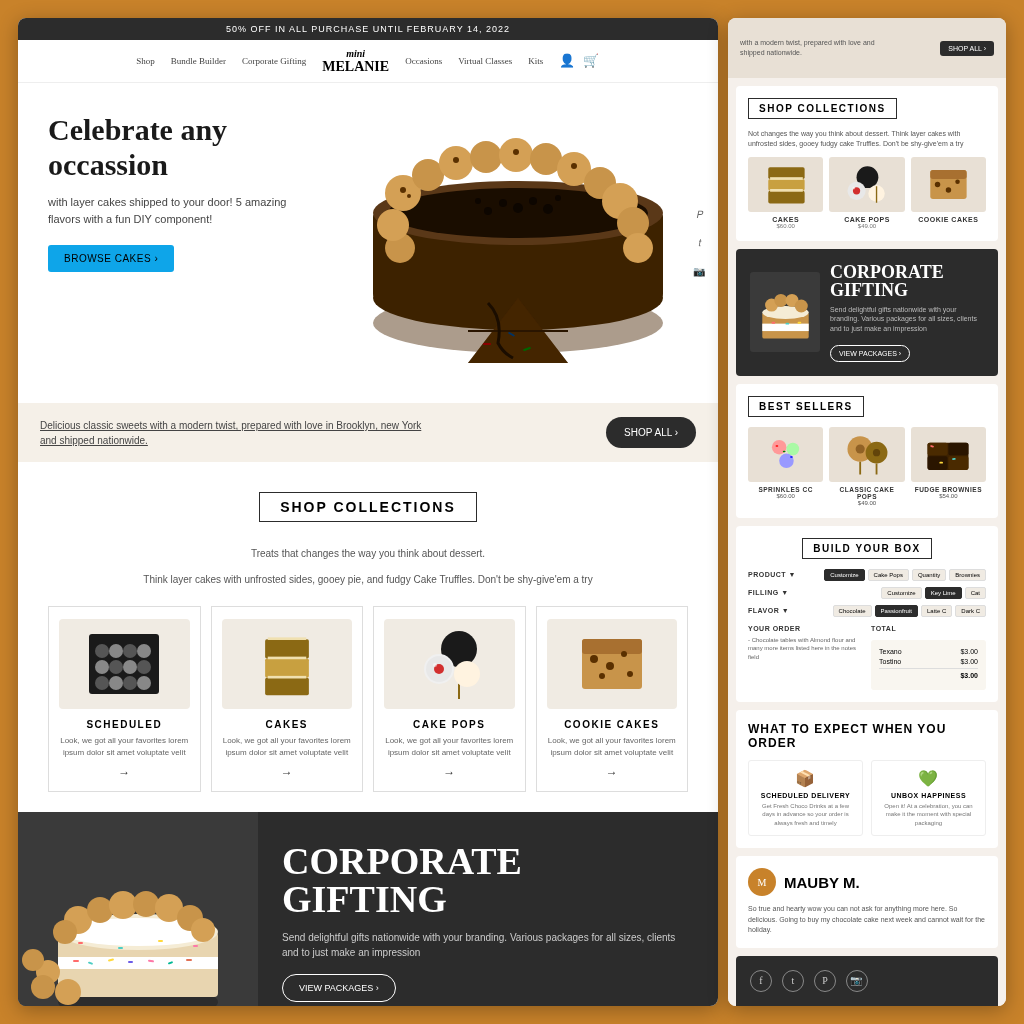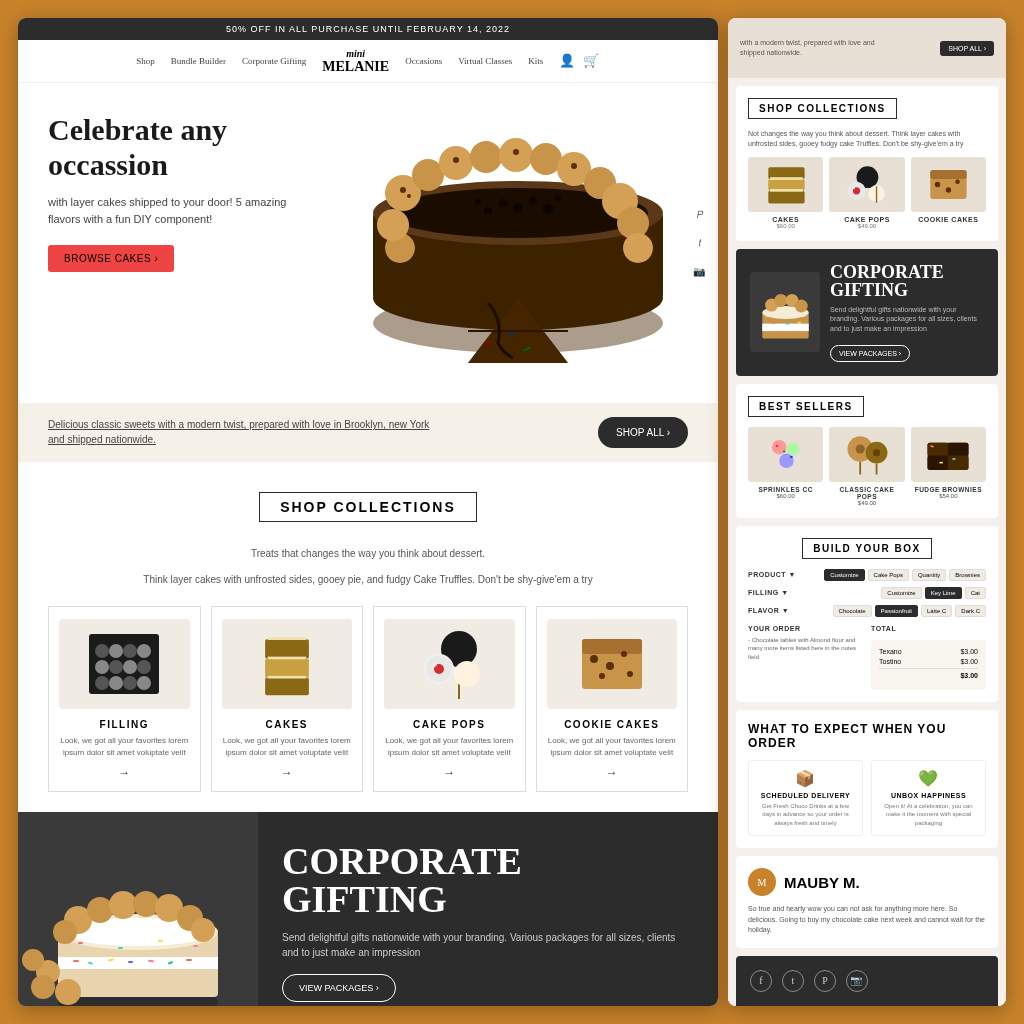--- a/index.html
+++ b/index.html
@@ -101,21 +101,21 @@
       margin-bottom: 12px;
     }
     .hero-sub {
       font-size: 11px;
       color: #444;
       font-family: Arial, sans-serif;
       line-height: 1.5;
       margin-bottom: 18px;
     }
     .browse-btn {
-      background: #ef4444;
+      background: #0ea5e9;
       border: none;
       padding: 8px 16px;
       font-size: 10px;
       font-family: Arial, sans-serif;
       cursor: pointer;
       border-radius: 3px;
       letter-spacing: 0.5px;
     }
 
     
@@ -135,23 +135,23 @@
       display: flex;
       align-items: center;
       justify-content: center;
       font-size: 10px;
       color: #666;
     }
 
     
     .tagline-strip {
       background: #f5f0e8;
-      padding: 14px 30px;
-      display: flex;
-      align-items: flex-start;
+      padding: 14px 22px;
+      display: flex;
+      align-items: center;
       justify-content: space-between;
     }
     .tagline-text {
       font-size: 10px;
       color: #444;
       font-family: Arial, sans-serif;
       text-decoration: underline;
       max-width: 400px;
       line-height: 1.5;
     }
@@ -748,21 +748,21 @@
             <circle cx="18" cy="38" r="7" fill="#888"></circle>
             <circle cx="32" cy="38" r="7" fill="#555"></circle>
             <circle cx="46" cy="38" r="7" fill="#888"></circle>
             <circle cx="60" cy="38" r="7" fill="#555"></circle>
             <circle cx="18" cy="54" r="7" fill="#555"></circle>
             <circle cx="32" cy="54" r="7" fill="#888"></circle>
             <circle cx="46" cy="54" r="7" fill="#555"></circle>
             <circle cx="60" cy="54" r="7" fill="#888"></circle>
           </svg>
         </div>
-        <div class="collection-name">FILLING</div>
+        <div class="collection-name">SCHEDULED</div>
         <div class="collection-desc">Look, we got all your favorites lorem ipsum dolor sit amet voluptate velit</div>
         <div class="collection-arrow">→</div>
       </div>
 
       <div class="collection-card">
         <div class="collection-img">
           <svg viewBox="0 0 80 90" width="70" height="85">
             <rect x="15" y="60" width="50" height="20" fill="#8b6914" rx="2"></rect>
             <rect x="15" y="38" width="50" height="22" fill="#c8a040" rx="2"></rect>
             <rect x="15" y="16" width="50" height="22" fill="#8b6914" rx="2"></rect>

